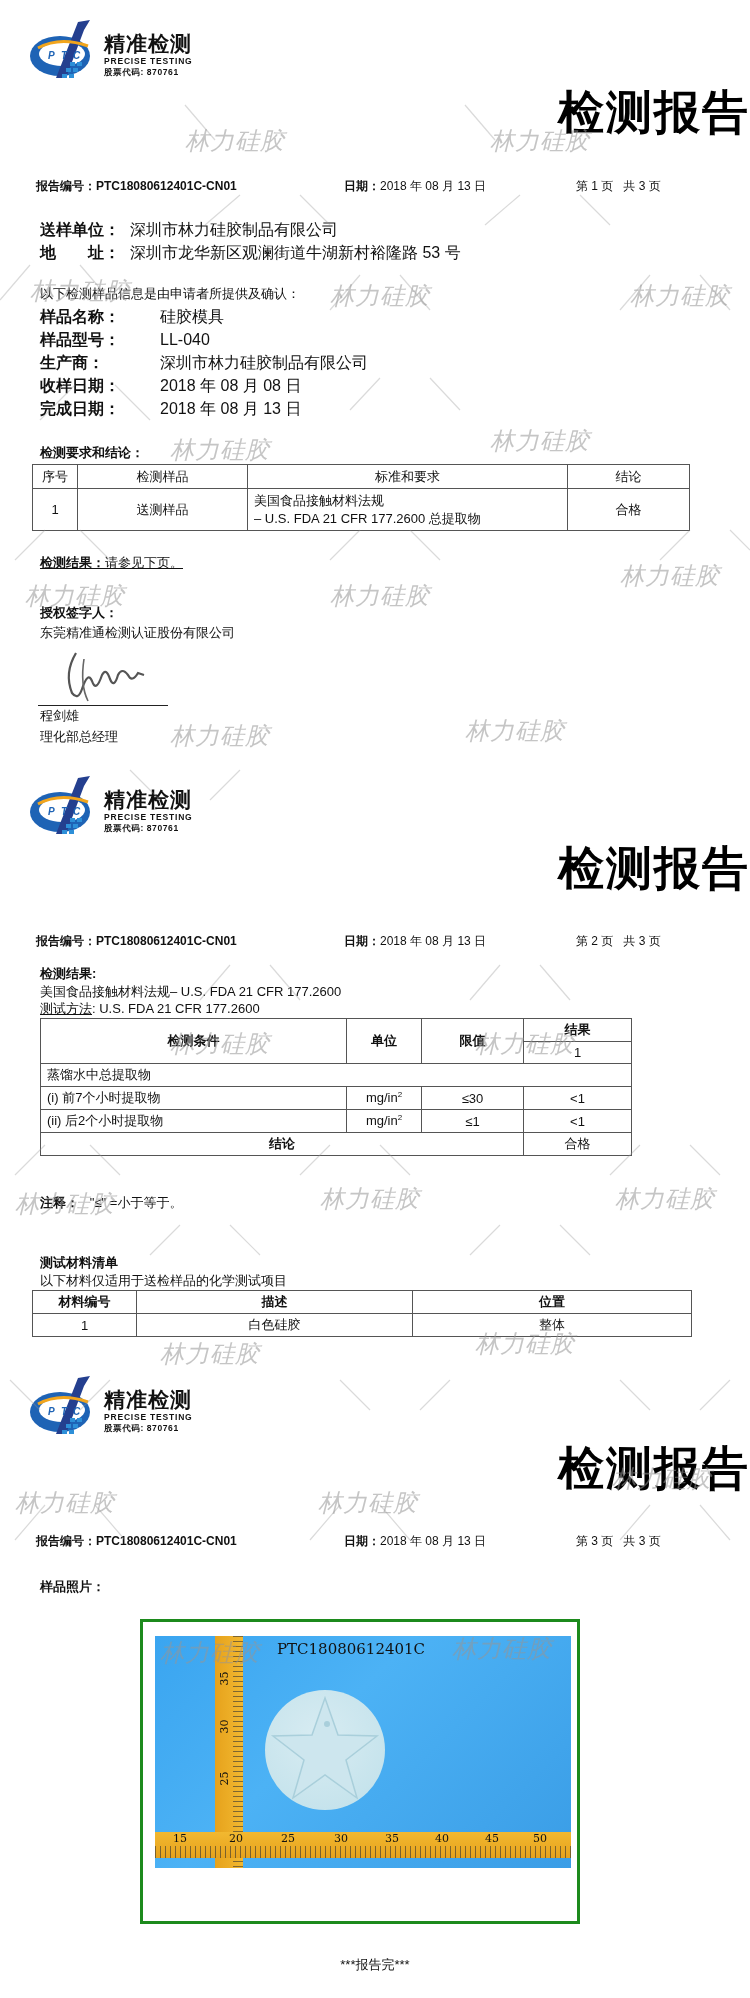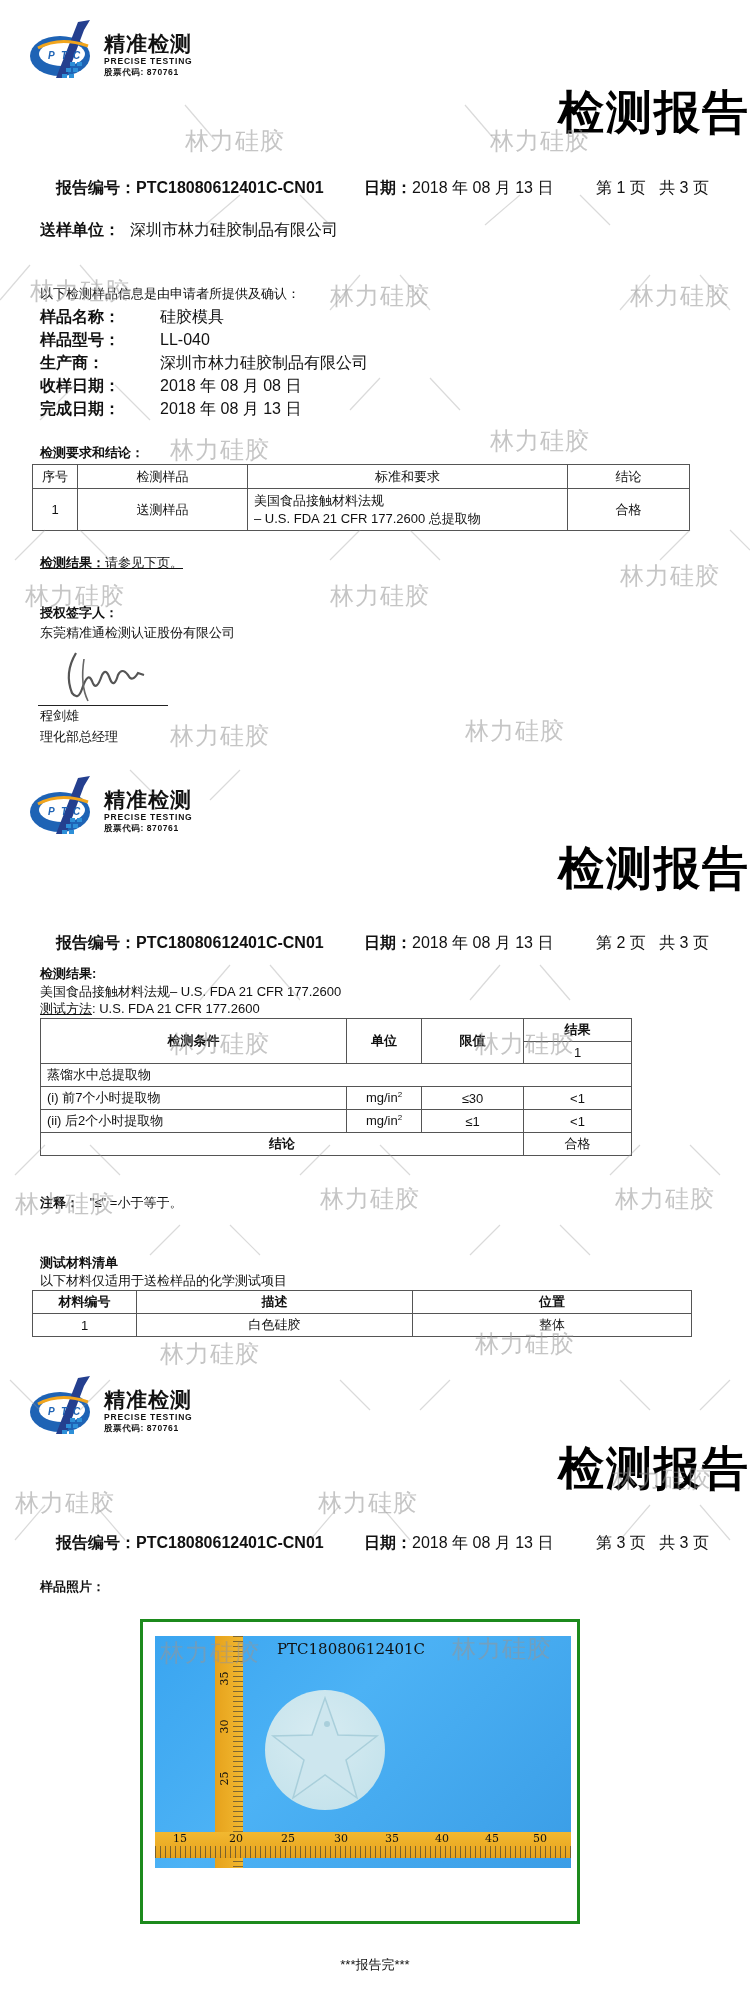--- a/index.html
+++ b/index.html
@@ -1,27 +1,27 @@
 <!DOCTYPE html>
 <html><head>
 <meta charset="utf-8">
 <style>
   * { box-sizing: border-box; margin: 0; padding: 0; }
   html, body { width: 750px; height: 1998px; background: #fff; overflow: hidden; }
   body { position: relative; font-family: "Liberation Sans", "DejaVu Sans", sans-serif; color: #111; font-size: 13px; }
-  .wm-layer { position: absolute; left: 0; top: 0; width: 750px; height: 1936px; pointer-events: none; z-index: 5; }
+  .wm-layer { position: absolute; left: 0; top: 0; width: 750px; height: 1936px; pointer-events: none; z-index: 5; font-style: italic; }
   .wm-text { position: absolute; color: rgba(150,150,150,0.55); font-size: 24px; letter-spacing: 1px; white-space: nowrap; font-family: "DejaVu Sans", sans-serif; }
   .page { position: absolute; left: 0; width: 750px; }
   .logo { position: absolute; left: 26px; width: 180px; height: 66px; }
   .logo svg { position: absolute; left: 0; top: 0; }
   .logo-cn { position: absolute; left: 78px; top: 14px; font-size: 21px; font-weight: bold; letter-spacing: 1px; color: #111; font-family: "DejaVu Sans", sans-serif; }
   .logo-en { position: absolute; left: 78px; top: 40px; font-size: 8.5px; font-weight: bold; letter-spacing: 0.8px; color: #111; }
   .logo-code { position: absolute; left: 78px; top: 51px; font-size: 8.5px; font-weight: bold; letter-spacing: 0.6px; color: #111; }
   .title { position: absolute; left: 0; width: 750px; text-align: right; font-size: 46px; font-weight: bold; letter-spacing: 2px; font-family: "DejaVu Serif", serif; color: #000; }
-  .hdr-row { position: absolute; left: 56px; width: 680px; font-size: 16px; }
+  .hdr-row { position: absolute; left: 36px; width: 680px; font-size: 12px; }
   .hdr-row .lbl { font-weight: bold; }
   .hdr-row .rno { font-weight: bold; }
   .hdr-date { position: absolute; left: 308px; top: 0; }
   .hdr-page { position: absolute; left: 540px; top: 0; }
   .line { position: absolute; left: 40px; font-size: 13px; white-space: nowrap; }
   .kv { position: absolute; left: 40px; font-size: 16px; white-space: nowrap; }
   .kv .k { display: inline-block; width: 120px; font-weight: bold; }
   .bold { font-weight: bold; }
   table.grid { position: absolute; border-collapse: collapse; font-size: 13px; }
   table.grid td, table.grid th { border: 1px solid #555; font-weight: normal; padding: 2px 6px; }
@@ -111,20 +111,23 @@
 
   <div class="hdr-row" style="top:178px">
     <span class="lbl">报告编号：</span><span class="rno">PTC18080612401C-CN01</span>
     <span class="hdr-date"><span class="lbl">日期：</span><span>2018 年 08 月 13 日</span></span>
     <span class="hdr-page"><span>第 1 页</span>&nbsp;&nbsp;&nbsp;<span>共 3 页</span></span>
   </div>
 
   <div class="kv" style="top:220px">
     <span class="k" style="width:90px">送样单位：</span><span>深圳市林力硅胶制品有限公司</span>
   </div>
+  <div class="kv" style="top:243px">
+    <span class="k" style="width:90px">地　　址：</span><span>深圳市龙华新区观澜街道牛湖新村裕隆路 53 号</span>
+  </div>
 
   <div class="line" style="top:285px">以下检测样品信息是由申请者所提供及确认：</div>
   <div class="kv" style="top:307px"><span class="k">样品名称：</span><span>硅胶模具</span></div>
   <div class="kv" style="top:330px"><span class="k">样品型号：</span><span>LL-040</span></div>
   <div class="kv" style="top:353px"><span class="k">生产商：</span><span>深圳市林力硅胶制品有限公司</span></div>
   <div class="kv" style="top:376px"><span class="k">收样日期：</span><span>2018 年 08 月 08 日</span></div>
   <div class="kv" style="top:399px"><span class="k">完成日期：</span><span>2018 年 08 月 13 日</span></div>
 
   <div class="line bold" style="top:444px">检测要求和结论：</div>
   <table class="grid" style="left:32px;top:464px;width:658px">

